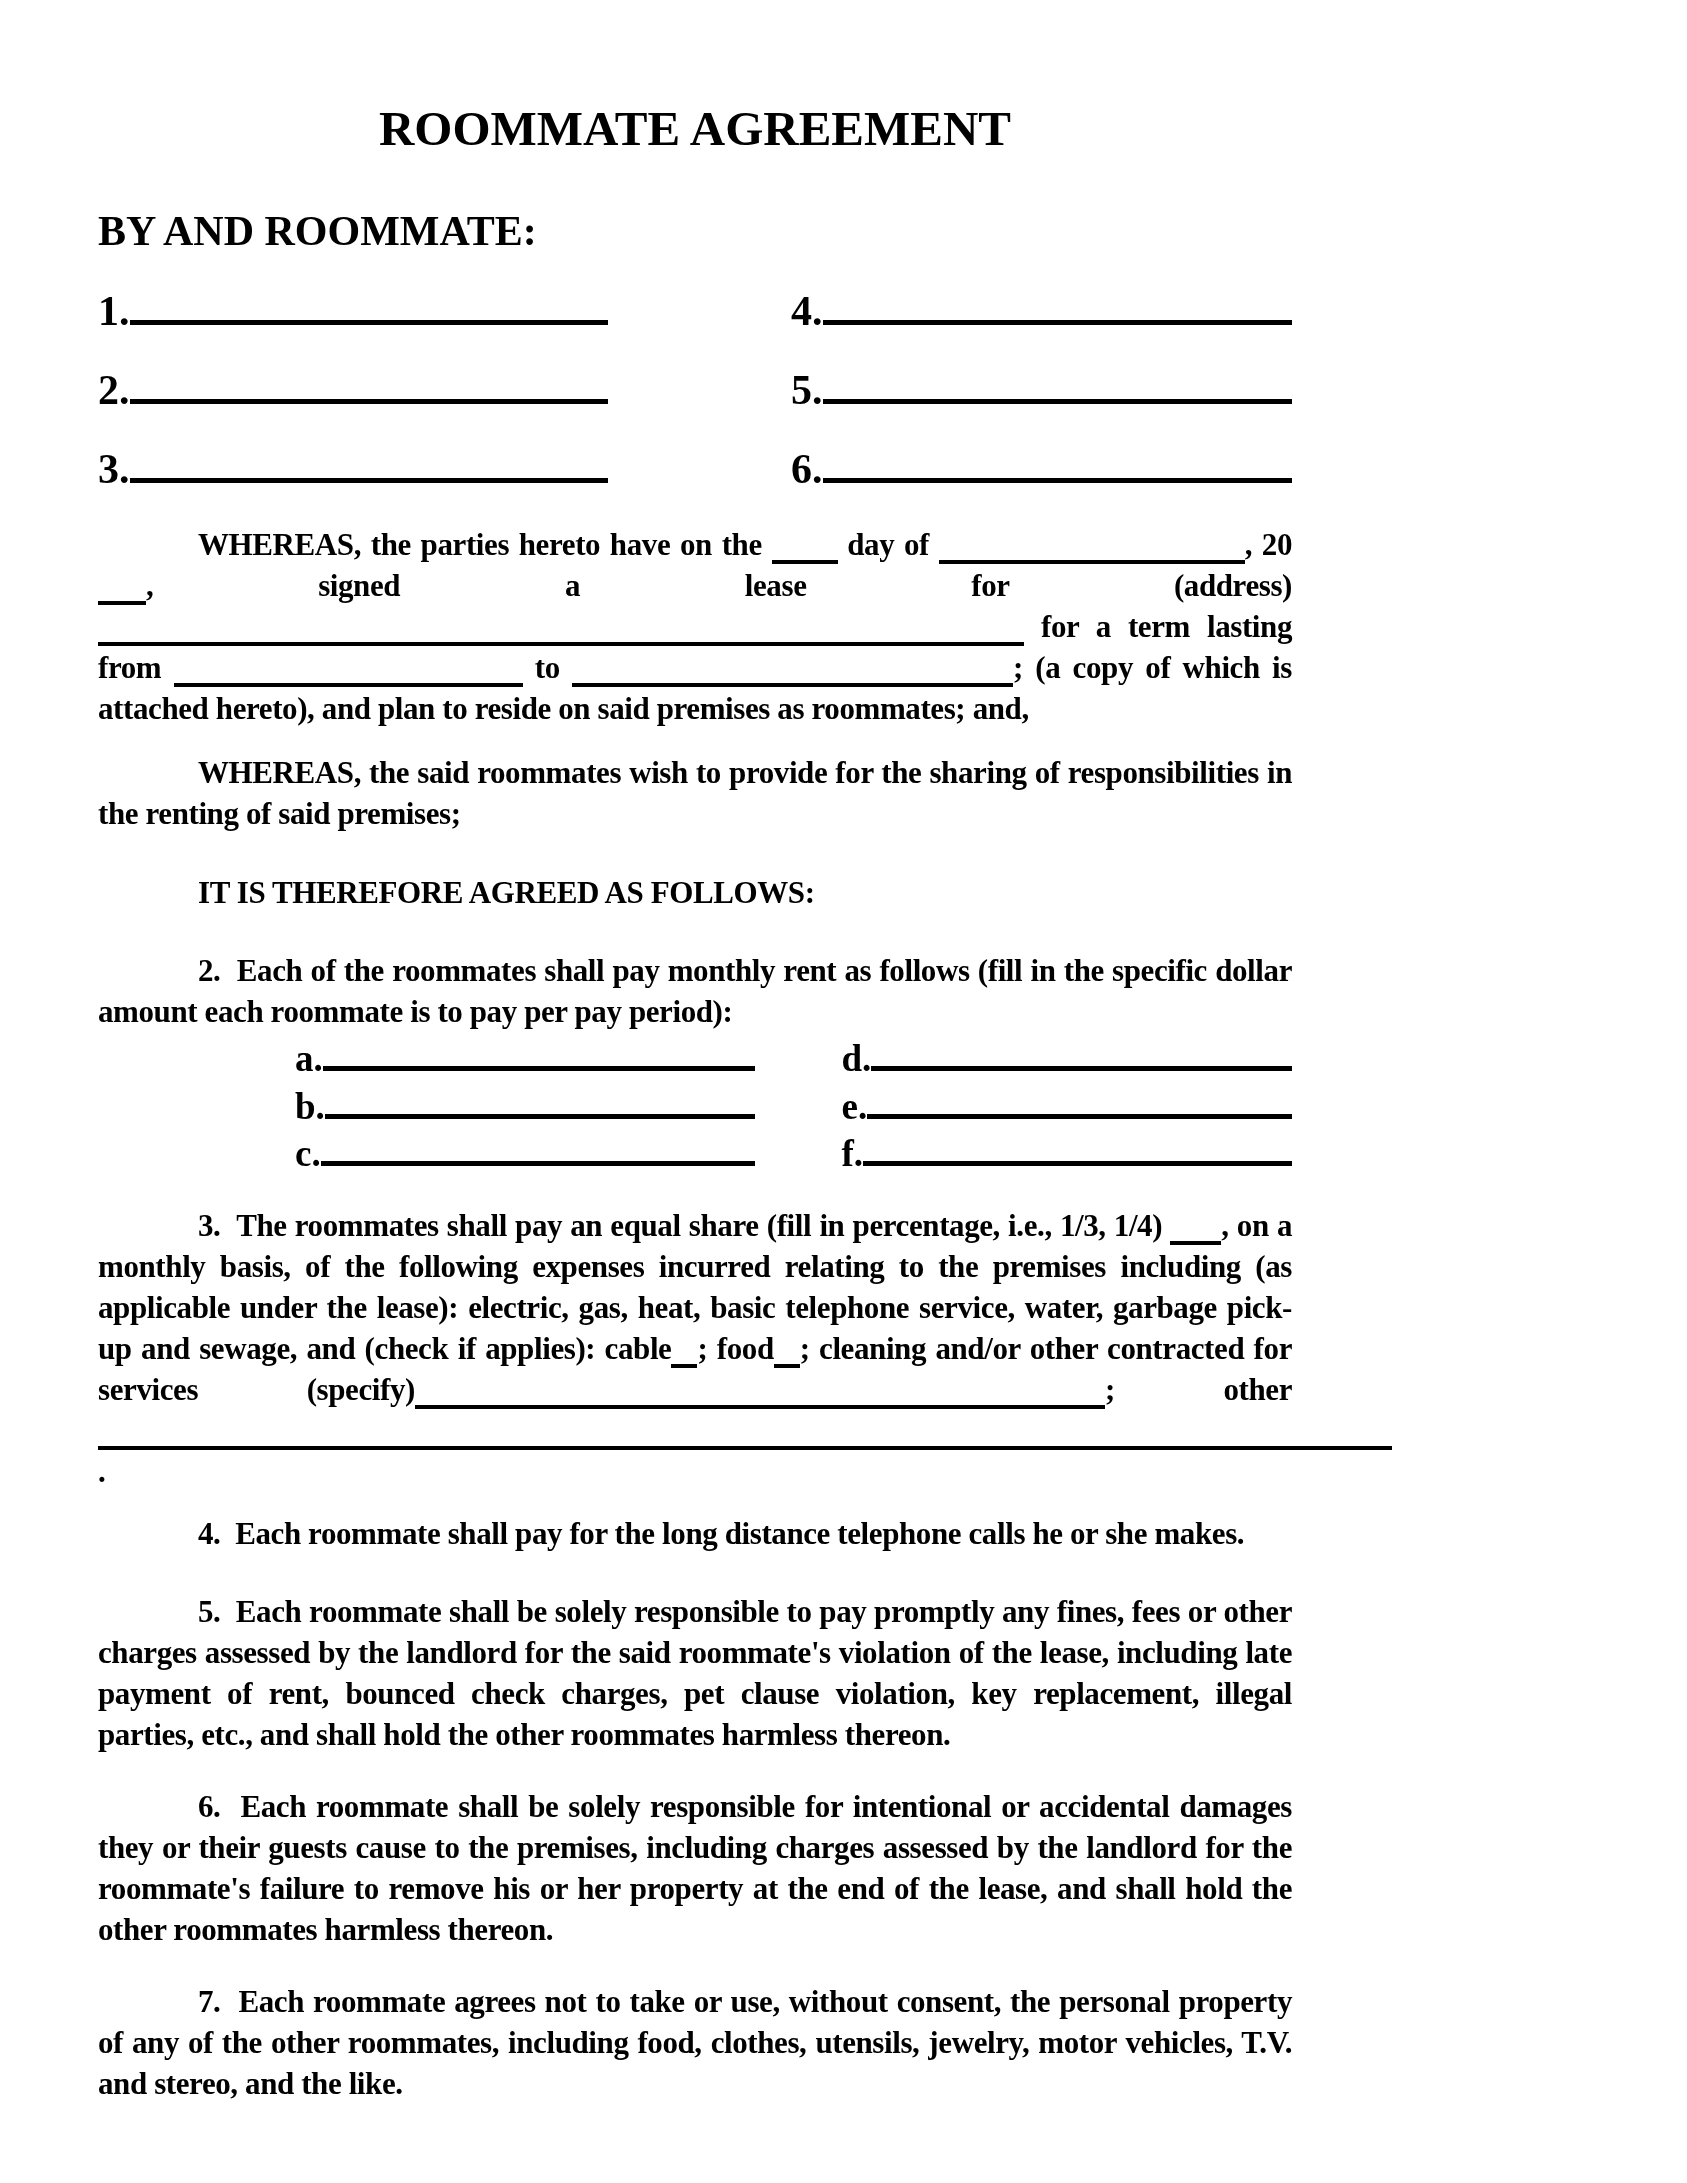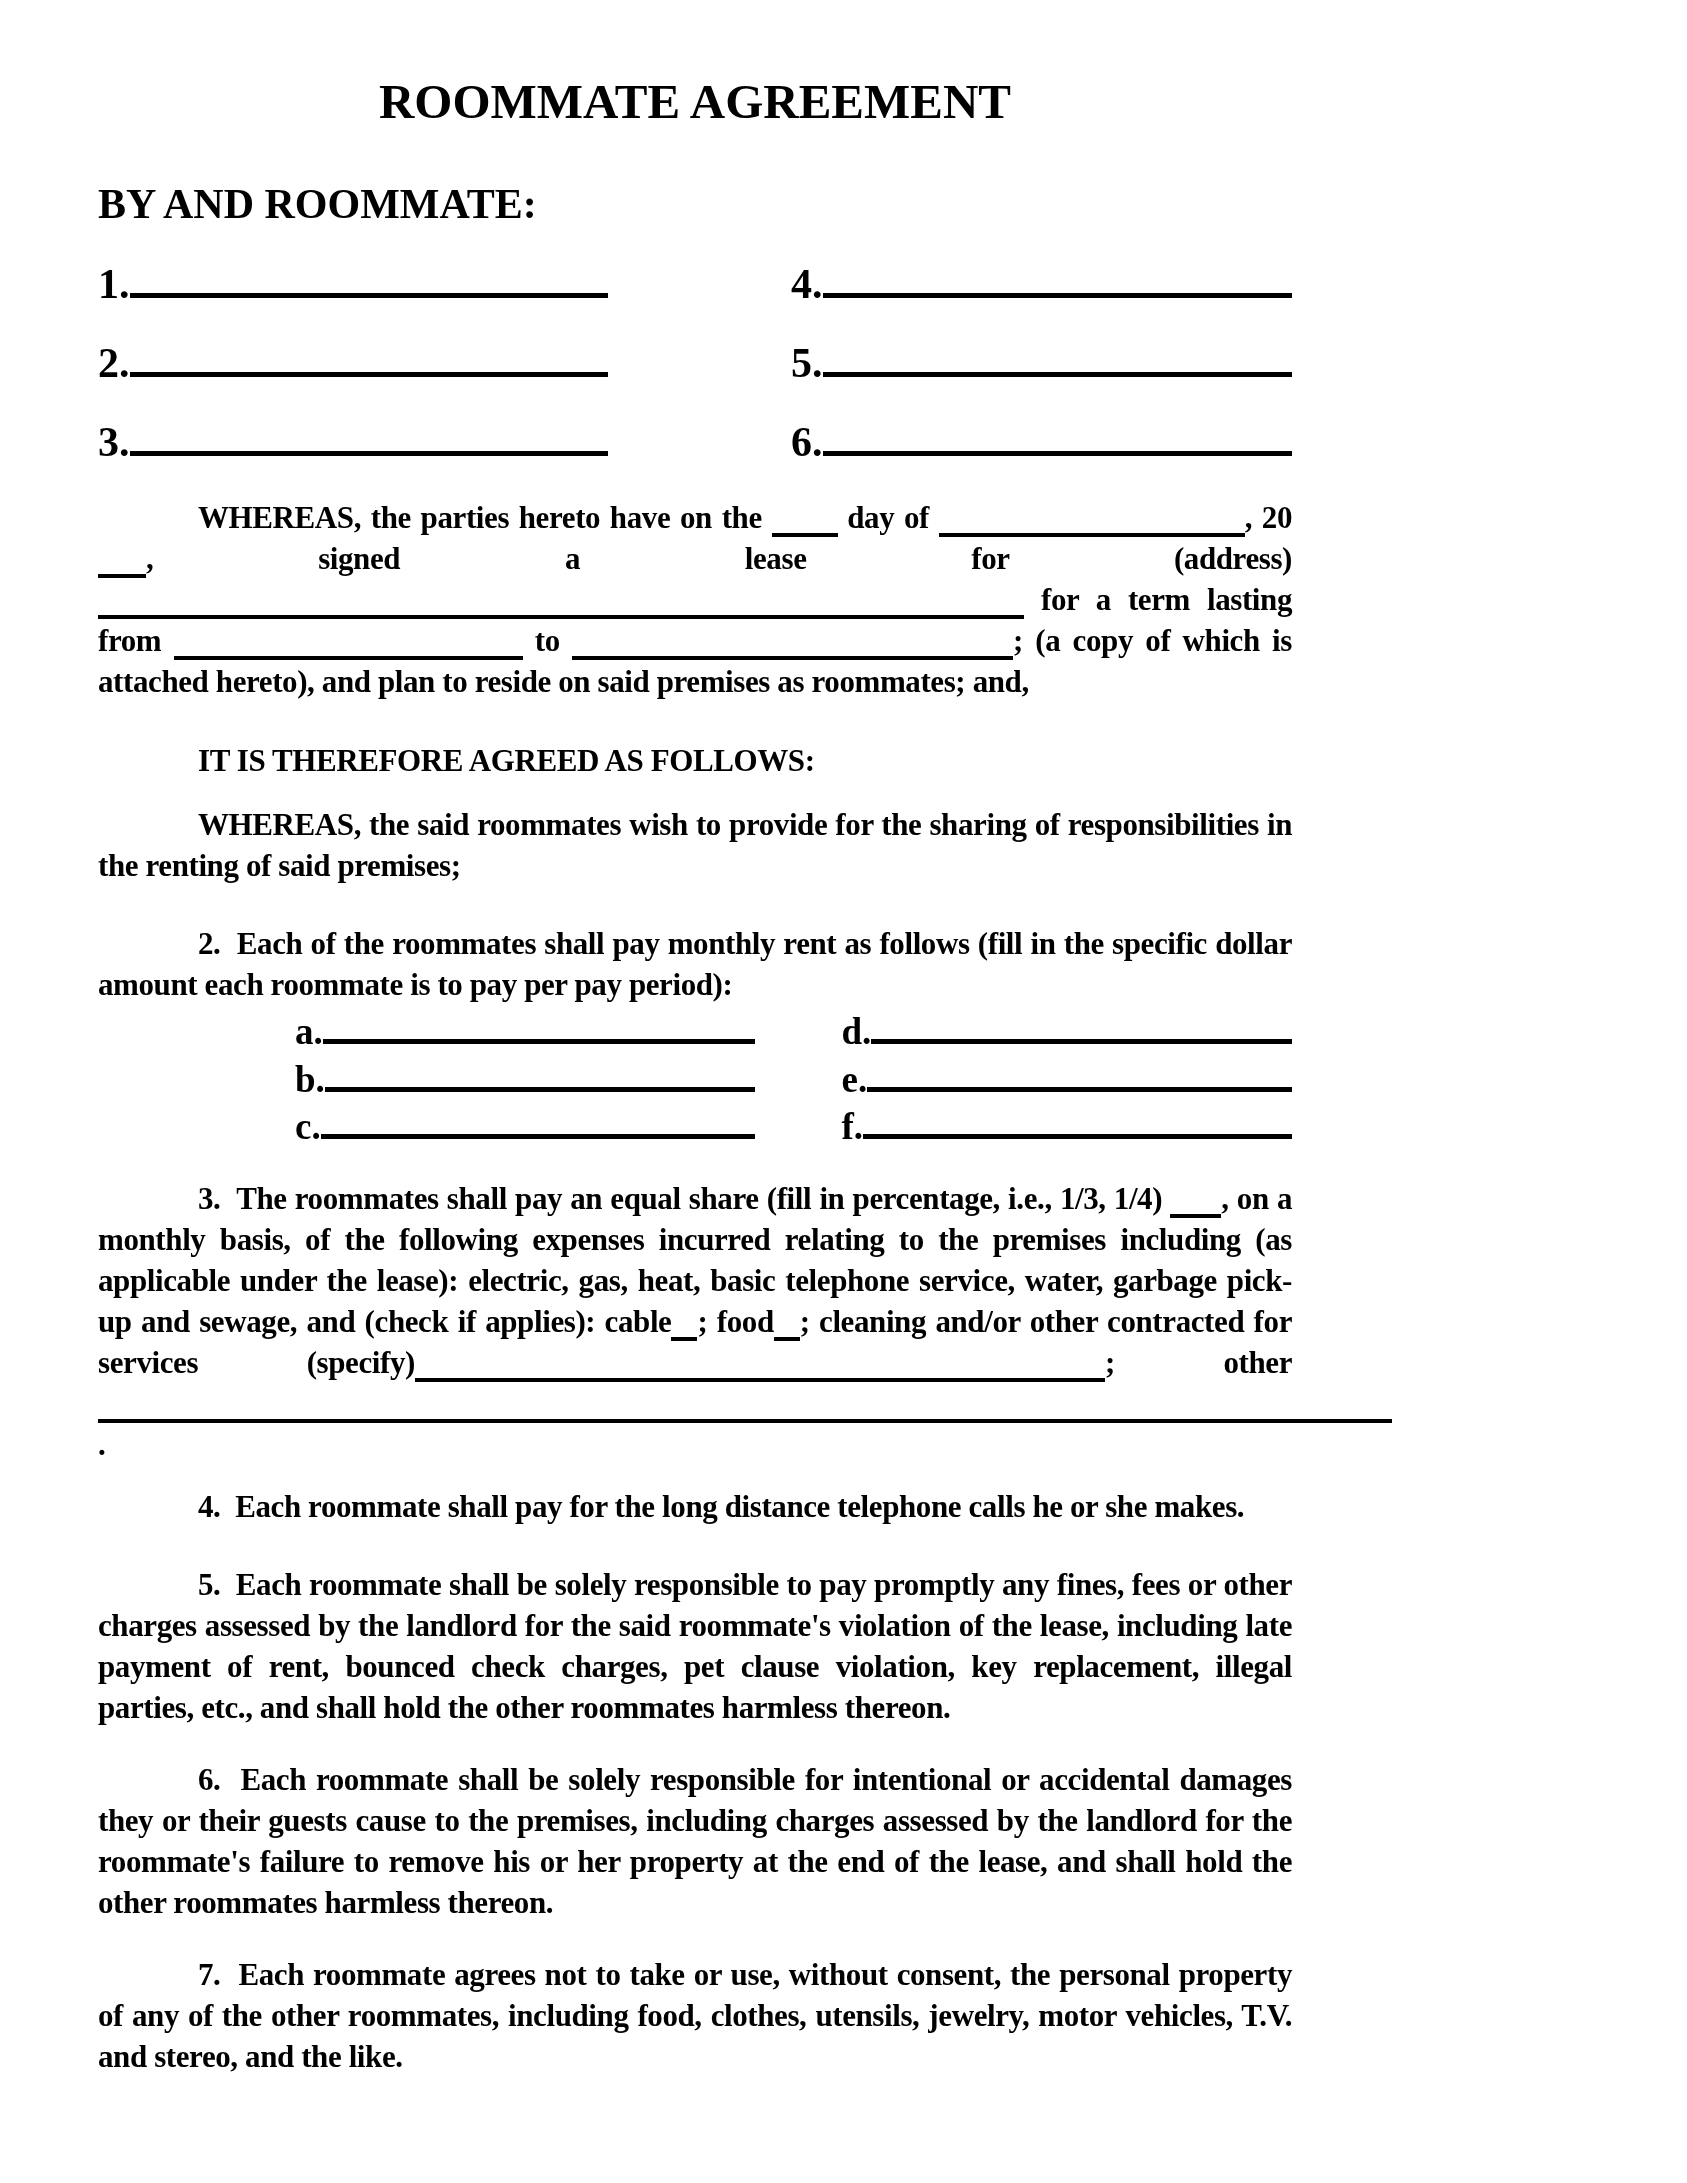--- a/index.html
+++ b/index.html
@@ -4,21 +4,21 @@
 <style>
   html,body{margin:0;padding:0;background:#ffffff;}
   body{
     width:1687px;height:2184px;position:relative;
     font-family:"Liberation Serif","DejaVu Serif",serif;
     font-weight:bold;color:#000;
     -webkit-font-smoothing:antialiased;
   }
   .page{
     box-sizing:border-box;width:1392px;height:2184px;
-    padding:76px 100px 0 98px;overflow:hidden;background:#fff;
+    padding:103px 100px 0 98px;overflow:hidden;background:#fff;
   }
   
   .doc-title{
     font-size:49px;line-height:52px;text-align:center;
     letter-spacing:0px;margin:0 0 52px 0;
   }
   
   .heading{font-size:42px;line-height:49px;margin:0 0 31px 0;}
   .heading .hline{white-space:nowrap;}
   
@@ -99,23 +99,23 @@
       </div>
       <div class="pcell right">
         <span class="num">6.</span>
         <span class="wline"></span>
       </div>
     </div>
   </div>
 
   <p class="para indent m-p1">WHEREAS, the parties hereto have on the <span class="bl" style="width: 66px;"></span> day of <span class="bl" style="width: 306px;"></span>, 20<span class="bl" style="width: 48px;"></span>, signed a lease for (address)<span class="bl" style="width: 926px;"></span> for a term lasting from <span class="bl" style="width: 349px;"></span> to <span class="bl" style="width: 441px;"></span>; (a copy of which is attached hereto), and plan to reside on said premises as roommates; and,</p>
 
+  <p class="para indent m-p2">WHEREAS, the said roommates wish to provide for the sharing of responsibilities in the renting of said premises;</p>
+
   <p class="para indent m-itis">IT IS THEREFORE AGREED AS FOLLOWS:</p>
-
-  <p class="para indent m-p2">WHEREAS, the said roommates wish to provide for the sharing of responsibilities in the renting of said premises;</p>
 
 
   <p class="para indent m-c2">2.&nbsp; Each of the roommates shall pay monthly rent as follows (fill in the specific dollar amount each roommate is to pay per pay period):</p>
 
   <div class="rent-rows">
     <div class="rrow">
       <div class="rcell left">
         <span class="num">a.</span>
         <span class="wline"></span>
       </div>

